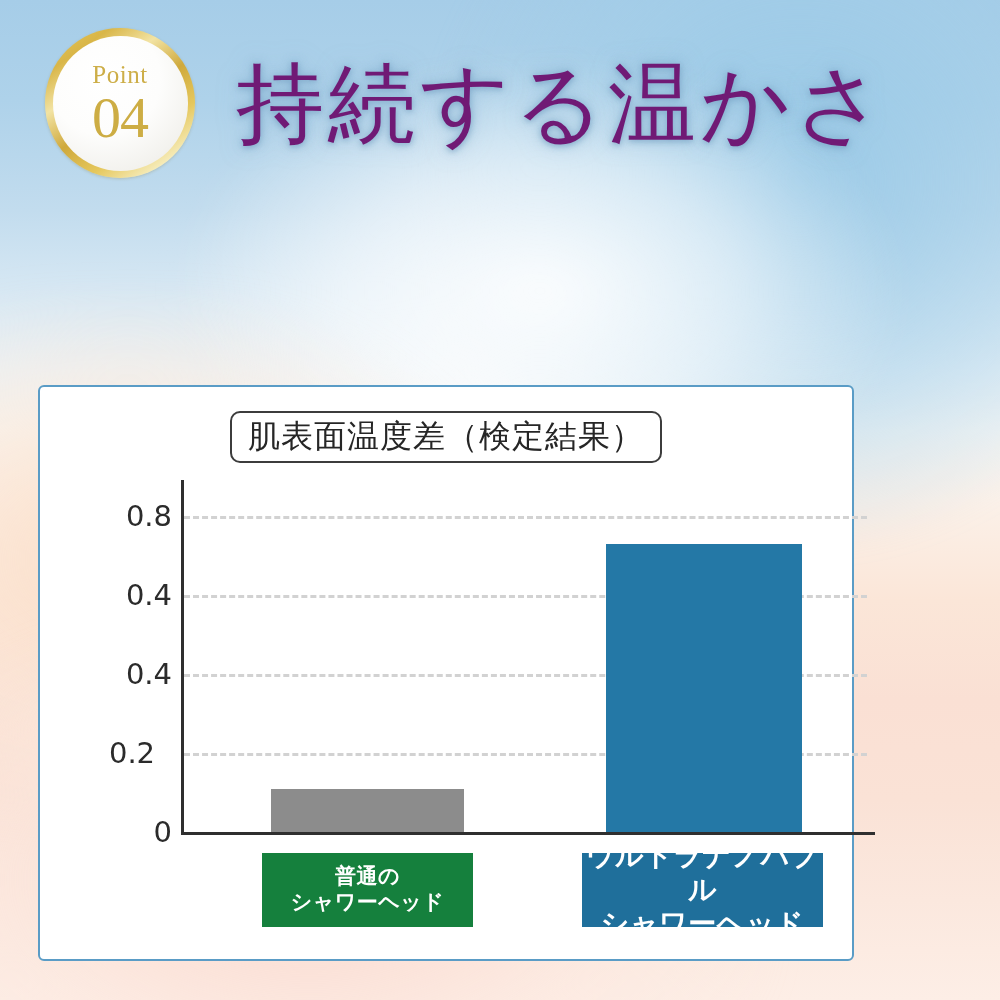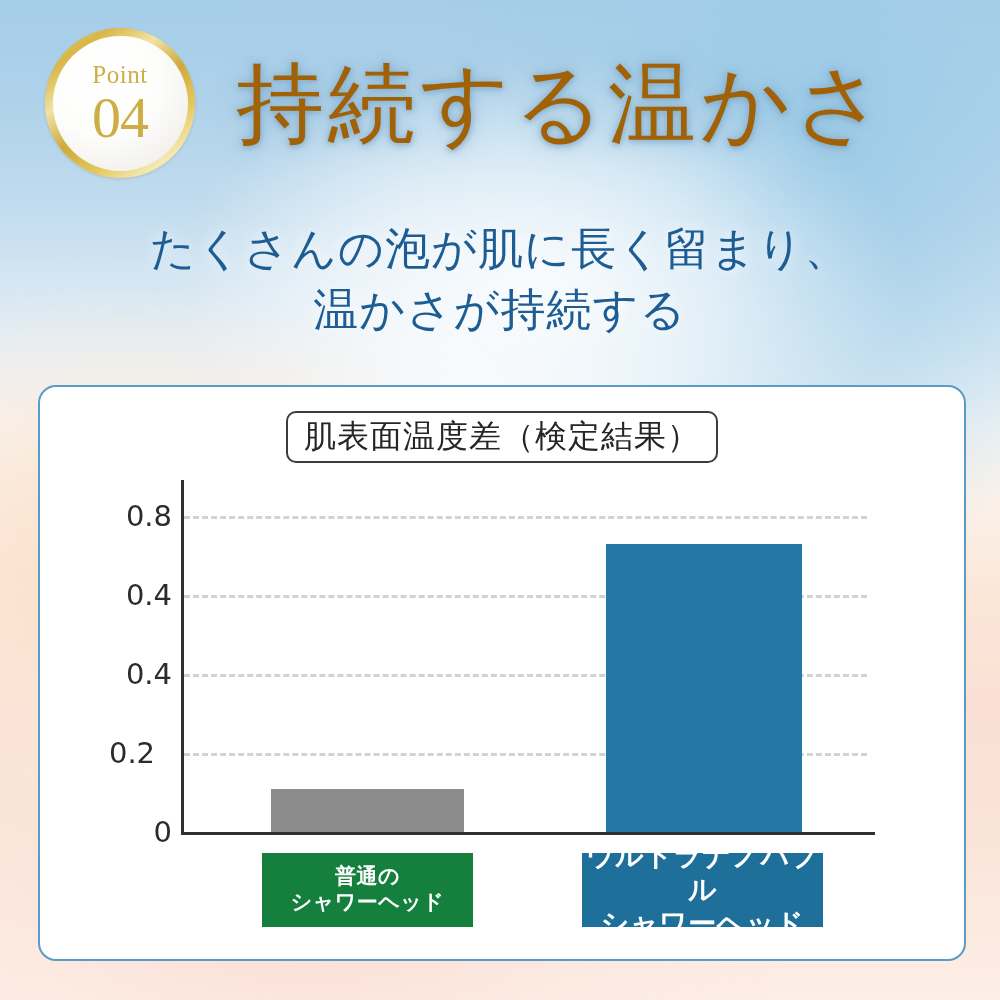--- a/index.html
+++ b/index.html
@@ -48,32 +48,32 @@
     display:flex;flex-direction:column;align-items:center;justify-content:center;}
   .point-word{font-family:"Liberation Serif","DejaVu Serif",serif;font-size:25px;color:#cdae48;
     line-height:1;letter-spacing:.5px;margin-top:2px;}
   .point-num{font-family:"Liberation Serif","DejaVu Serif",serif;font-size:58px;color:#cdad44;
     line-height:.95;margin-top:3px;letter-spacing:-1px;}
 
   
   .headline{position:absolute;left:236px;top:44px;width:740px;height:120px;
     display:flex;align-items:center;
     font-family:"DejaVu Serif","Liberation Serif",serif;
-    font-size:88px;color:#a16207;letter-spacing:4px;white-space:nowrap;
+    font-size:88px;color:#701a75;letter-spacing:4px;white-space:nowrap;
     text-shadow:0 0 10px rgba(120,165,200,.75),0 0 22px rgba(140,180,212,.55),0 2px 5px rgba(110,150,185,.45);}
 
   
   .subtitle{position:absolute;left:0;top:218px;width:1000px;text-align:center;
     font-family:"DejaVu Serif","Liberation Serif",serif;
     font-size:45px;line-height:61px;color:#1d5d94;letter-spacing:1px;
     text-shadow:0 0 16px rgba(255,255,255,.9);}
 
   
-  .card{position:absolute;left:38px;top:385px;width:928px;height:576px;
-    border:2px solid #5a9cc6;border-radius:18px;background:#ffffff;box-sizing:border-box;}
+  .card{position:absolute;left:38px;top:385px;width:816px;height:576px;
+    border:2px solid #5a9cc6;border-radius:6px;background:#ffffff;box-sizing:border-box;}
 
   .chart-title-wrap{position:absolute;left:0;top:24px;width:100%;display:flex;justify-content:center;}
   .chart-title{border:2px solid #3c3c3c;border-radius:10px;padding:7px 16px 9px;
     font-family:"DejaVu Sans","Liberation Sans",sans-serif;font-size:32px;color:#262626;
     letter-spacing:1px;line-height:1;background:#fff;}
 
   
   .plot{position:absolute;left:0;top:0;width:928px;height:576px;}
   .axis-v{position:absolute;left:141px;top:93px;width:3px;height:355px;background:#2f2f2f;}
   .axis-h{position:absolute;left:141px;top:445px;width:694px;height:3px;background:#2f2f2f;}
@@ -104,24 +104,20 @@
 
   <div class="point-badge">
     <div class="point-inner">
       <div class="point-word">Point</div>
       <div class="point-num">04</div>
     </div>
   </div>
 
   <div class="headline">持続する温かさ</div>
 
-  <div class="subtitle">
-    <div>たくさんの泡が肌に長く留まり、</div>
-    <div>温かさが持続する</div>
-  </div>
 
   <div class="card">
 
     <div class="chart-title-wrap">
       <div class="chart-title">肌表面温度差（検定結果）</div>
     </div>
 
     <div class="plot" id="plot">
       <div class="axis-v"></div>
       <div class="axis-h"></div>

